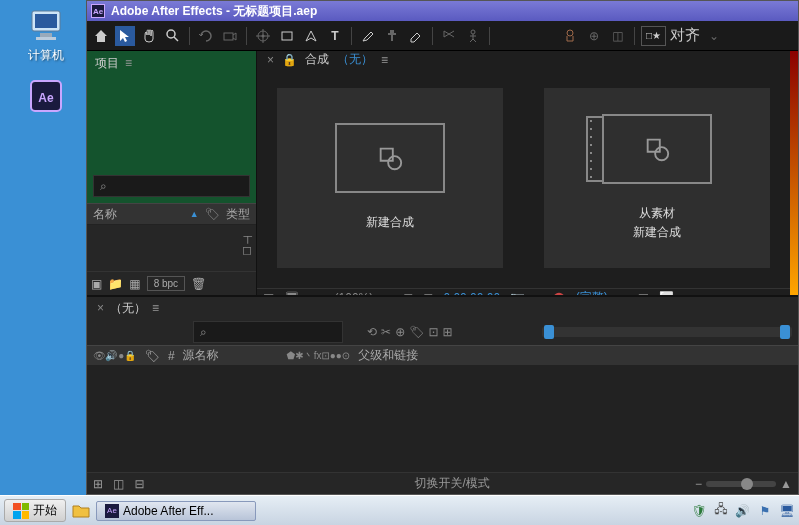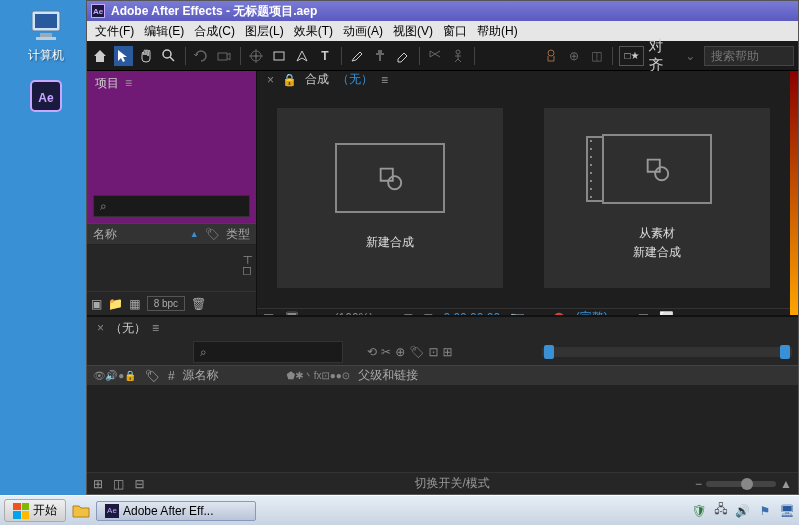--- a/index.html
+++ b/index.html
@@ -23,21 +23,21 @@
 .toolbar { height: 30px; background: #1a1a1a; display: flex; align-items: center; padding: 0 4px; gap: 4px; border-bottom: 1px solid #000; }
 .tool { width: 20px; height: 20px; display: flex; align-items: center; justify-content: center; color: #aaa; cursor: pointer; }
 .tool.selected { background: #2a5a9e; color: #fff; }
 .tool-sep { width: 1px; height: 18px; background: #444; margin: 0 2px; }
 .search-box { margin-left: auto; background: #2a2a2a; color: #888; padding: 2px 6px; border: 1px solid #444; width: 90px; }
 
 .workspace { flex: 1; display: flex; flex-direction: column; background: #262626; }
 
 .upper { display: flex; height: 244px; }
 
-.project-panel { width: 170px; background: #701a75; border-right: 1px solid #111; display: flex; flex-direction: column; }
+.project-panel { width: 170px; background: #14532d; border-right: 1px solid #111; display: flex; flex-direction: column; }
 .panel-tab { height: 24px; display: flex; align-items: center; padding: 0 8px; color: #ccc; gap: 6px; }
 .panel-tab .menu-ic { color: #999; }
 
 .proj-search { margin: 100px 6px 6px; background: #1a1a1a; border: 1px solid #333; padding: 3px 6px; color: #888; display: flex; align-items: center; gap: 4px; }
 .proj-header { height: 22px; background: #333; display: flex; align-items: center; padding: 0 6px; color: #aaa; gap: 6px; border-top: 1px solid #444; border-bottom: 1px solid #222; }
 .proj-header .col-name { flex: 1; }
 .triangle-up { color: #3a90d5; font-size: 9px; }
 .tag-ic { color: #888; }
 .proj-body { flex: 1; background: #262626; }
 .proj-body .tree-ic { padding: 4px; color: #888; text-align: right; }
@@ -111,31 +111,20 @@
     </div>
   </div>
 </div>
 
 <div class="app">
   <div class="titlebar">
     <div class="ae-logo">Ae</div>
     <span>Adobe After Effects - 无标题项目.aep</span>
   </div>
 
-  <div class="menubar">
-    <span>文件(F)</span>
-    <span>编辑(E)</span>
-    <span>合成(C)</span>
-    <span>图层(L)</span>
-    <span>效果(T)</span>
-    <span>动画(A)</span>
-    <span>视图(V)</span>
-    <span>窗口</span>
-    <span>帮助(H)</span>
-  </div>
 
   <div class="toolbar">
     <div class="tool">
         <svg width="16" height="16" viewBox="0 0 16 16">
           <path d="M2 8 L8 2 L14 8 L12 8 L12 14 L4 14 L4 8 Z" fill="#ccc"></path>
         </svg>
       </div>
     <div class="tool selected">
         <svg width="14" height="14" viewBox="0 0 14 14">
           <path d="M2 1 L2 12 L5 9 L7 13 L9 12 L7 8 L11 8 Z" fill="#fff"></path>
@@ -229,21 +218,20 @@
           <circle cx="8" cy="5" r="3" fill="none" stroke="currentColor"></circle>
           <path d="M5 8 L5 13 L11 13 L11 8" fill="none" stroke="currentColor"></path>
         </svg>
       </div>
     <div class="tool" style="color:#666">⊕</div>
     <div class="tool" style="color:#666">◫</div>
     <div class="tool-sep"></div>
     <div class="tool" style="width:auto;border:1px solid #555;padding:0 4px;font-size:10px;color:#ccc">□★</div>
     <span style="color:#ccc;font-size:15px">对齐</span>
     <div class="tool" style="color:#666">⌄</div>
-    <input class="search-box" placeholder="搜索帮助" style="">
   </div>
 
   <div class="workspace">
     <div class="upper">
 
       <div class="project-panel">
         <div class="panel-tab">
           <span>项目</span>
           <span class="menu-ic">≡</span>
         </div>

